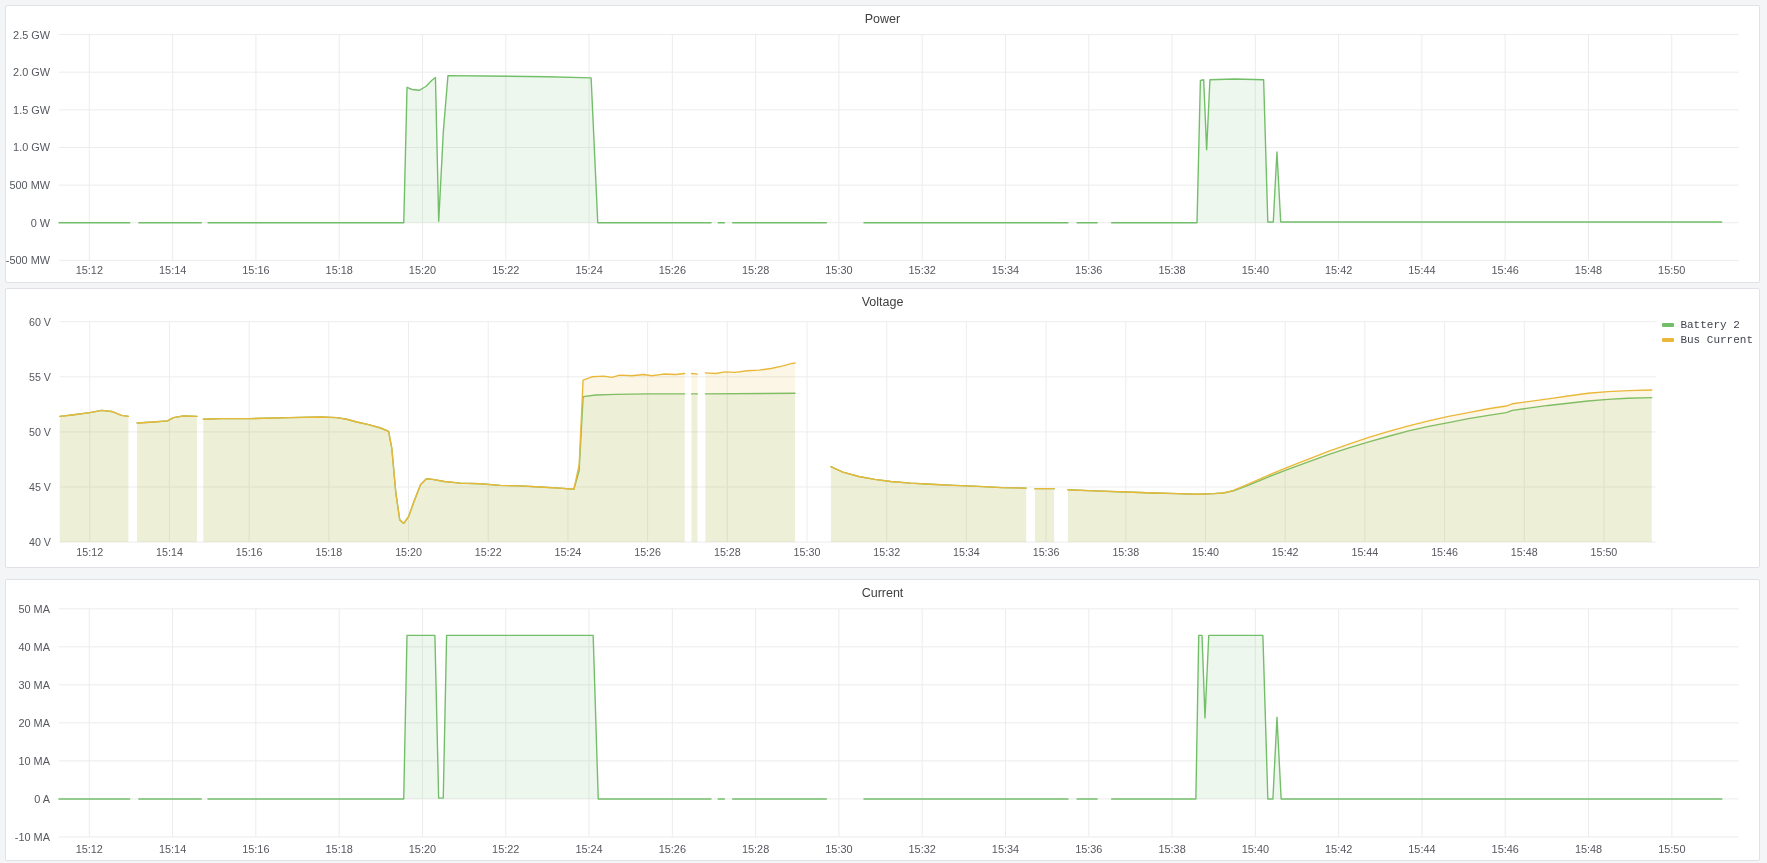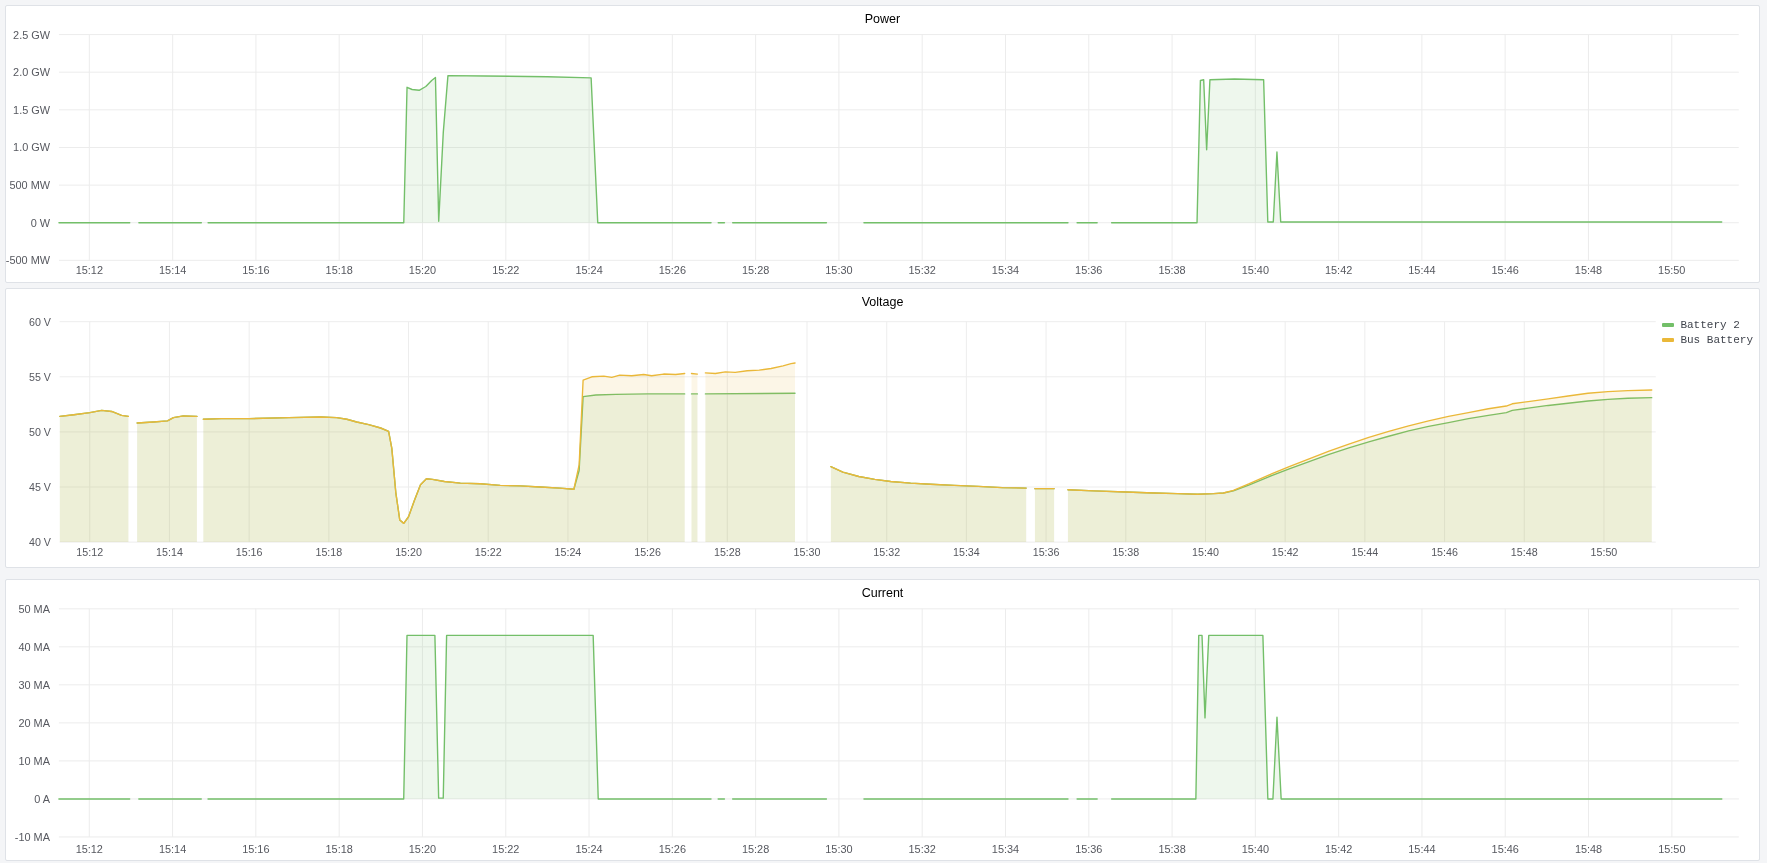--- a/index.html
+++ b/index.html
@@ -11,21 +11,21 @@
   .panel{
     position:absolute;left:5px;width:1755px;
     background:#ffffff;border:1px solid #dfe2e7;border-radius:2px;
     box-sizing:border-box;
   }
   #panel-power{top:5px;height:278px;}
   #panel-voltage{top:288px;height:280px;}
   #panel-current{top:579px;height:282px;padding-left:38px;}
   .panel-title{
     position:absolute;top:4px;left:0;right:0;height:18px;
-    text-align:center;font-size:12.5px;font-weight:500;color:#000000;
+    text-align:center;font-size:12.5px;font-weight:500;color:#404040;
     line-height:18px;cursor:pointer;z-index:2;
   }
   .chart-svg{position:absolute;left:0;top:0;width:100%;height:100%;}
   .legend{
     position:absolute;top:30px;right:6px;z-index:2;
   }
   .legend-item{
     display:flex;align-items:center;margin-bottom:3px;cursor:pointer;font-family:Liberation Mono, monospace;
   }
   .legend-marker{
@@ -207,21 +207,21 @@
         <path d="M 1068.3 206.5 L 1095.0 207.7 L 1127.8 208.8 L 1156.5 209.9 L 1181.1 210.5 L 1201.6 211.1 L 1218.0 210.5 L 1228.2 209.9 L 1238.5 207.1 L 1254.9 200.3 L 1275.4 191.2 L 1295.9 182.7 L 1316.4 174.8 L 1336.9 166.8 L 1357.3 159.5 L 1377.8 152.7 L 1398.3 146.4 L 1418.8 140.8 L 1439.3 135.7 L 1459.8 131.1 L 1480.3 127.2 L 1500.8 123.2 L 1519.3 120.4 L 1525.4 118.1 L 1541.8 115.8 L 1562.3 113.0 L 1582.8 110.1 L 1603.3 107.3 L 1623.8 105.6 L 1644.3 104.5 L 1668.9 103.9" fill="none" stroke="#EAB839" stroke-width="1.4" stroke-linejoin="round" stroke-linecap="round"></path>
       </g>
     </svg>
   <div class="legend">
     <div class="legend-item">
       <span class="legend-marker" id="marker-battery2" style="background: rgb(115, 191, 105);"></span>
       <span class="legend-label">Battery 2</span>
     </div>
     <div class="legend-item">
       <span class="legend-marker" id="marker-busvoltage" style="background: rgb(234, 184, 57);"></span>
-      <span class="legend-label">Bus Battery</span>
+      <span class="legend-label">Bus Current</span>
     </div>
   </div>
 </div>
 
 <div class="panel" id="panel-current">
   <div class="panel-title">Current</div>
   <svg class="chart-svg" id="svg-current" viewBox="0 0 1755 282">
       <g>
         <line x1="48" x2="1740" y1="29" y2="29" stroke="#ececec" stroke-width="1"></line>
         <text x="39" y="33" text-anchor="end" font-size="11" fill="#56585f">50 MA</text>

